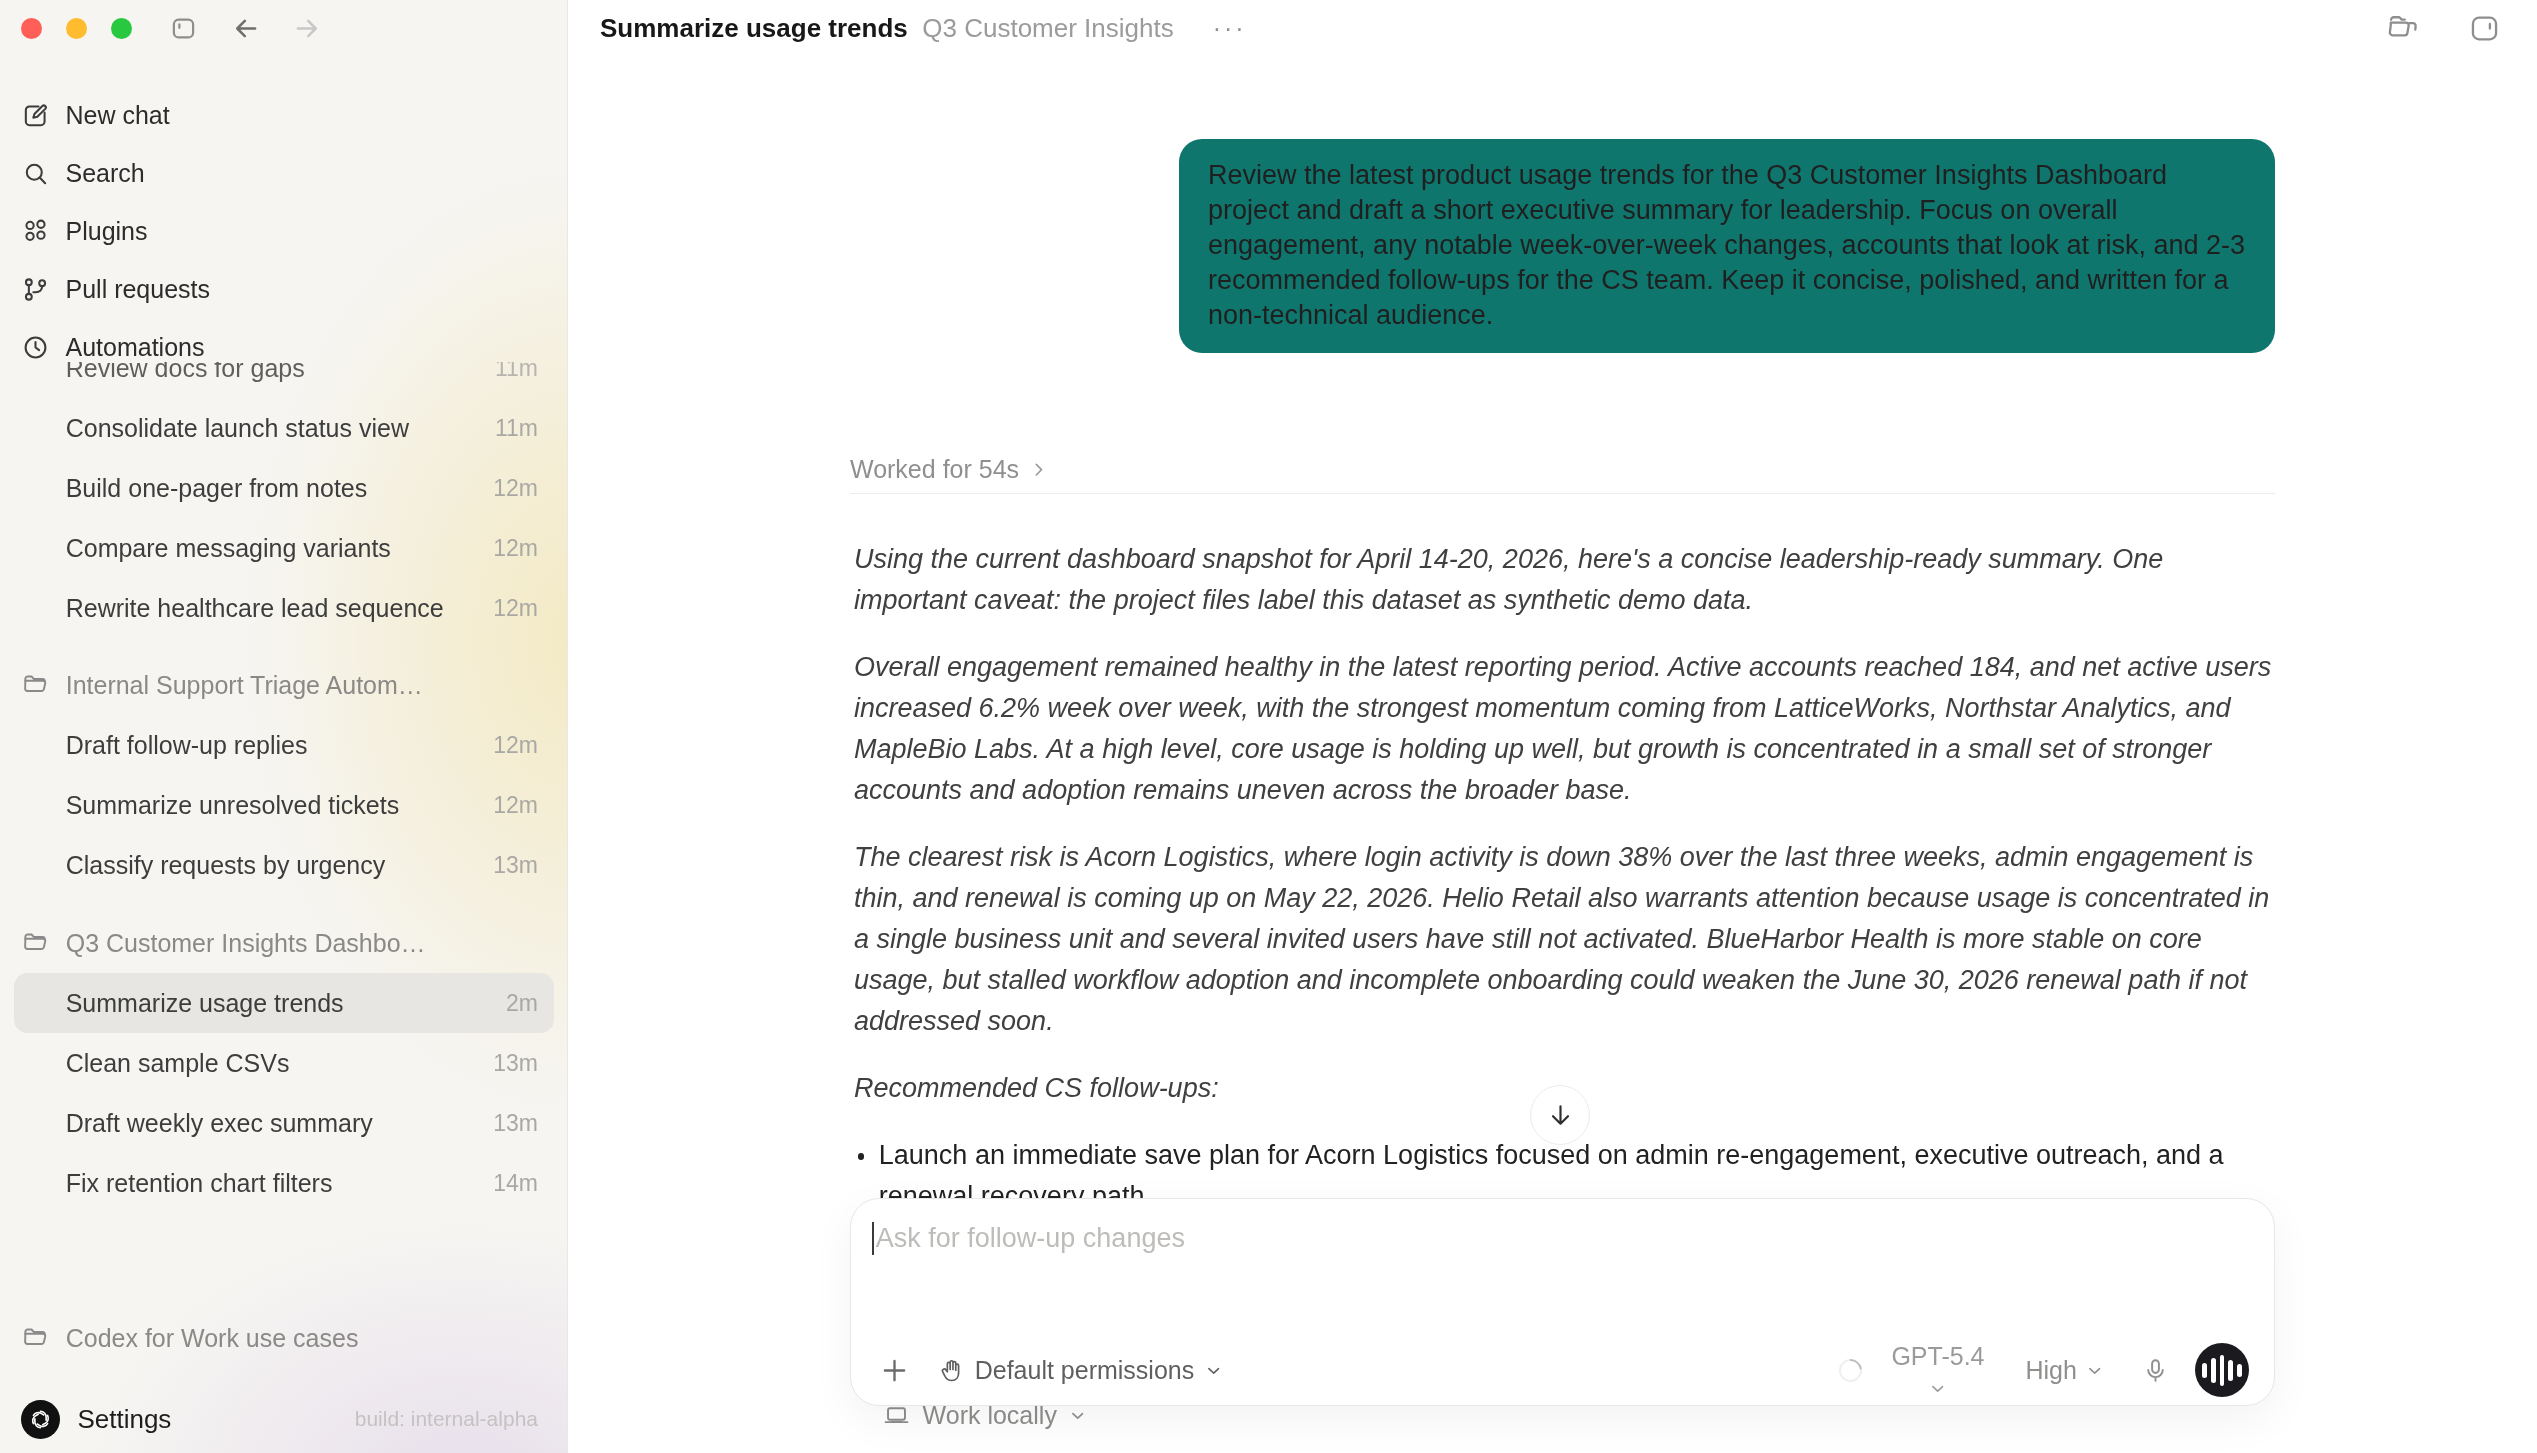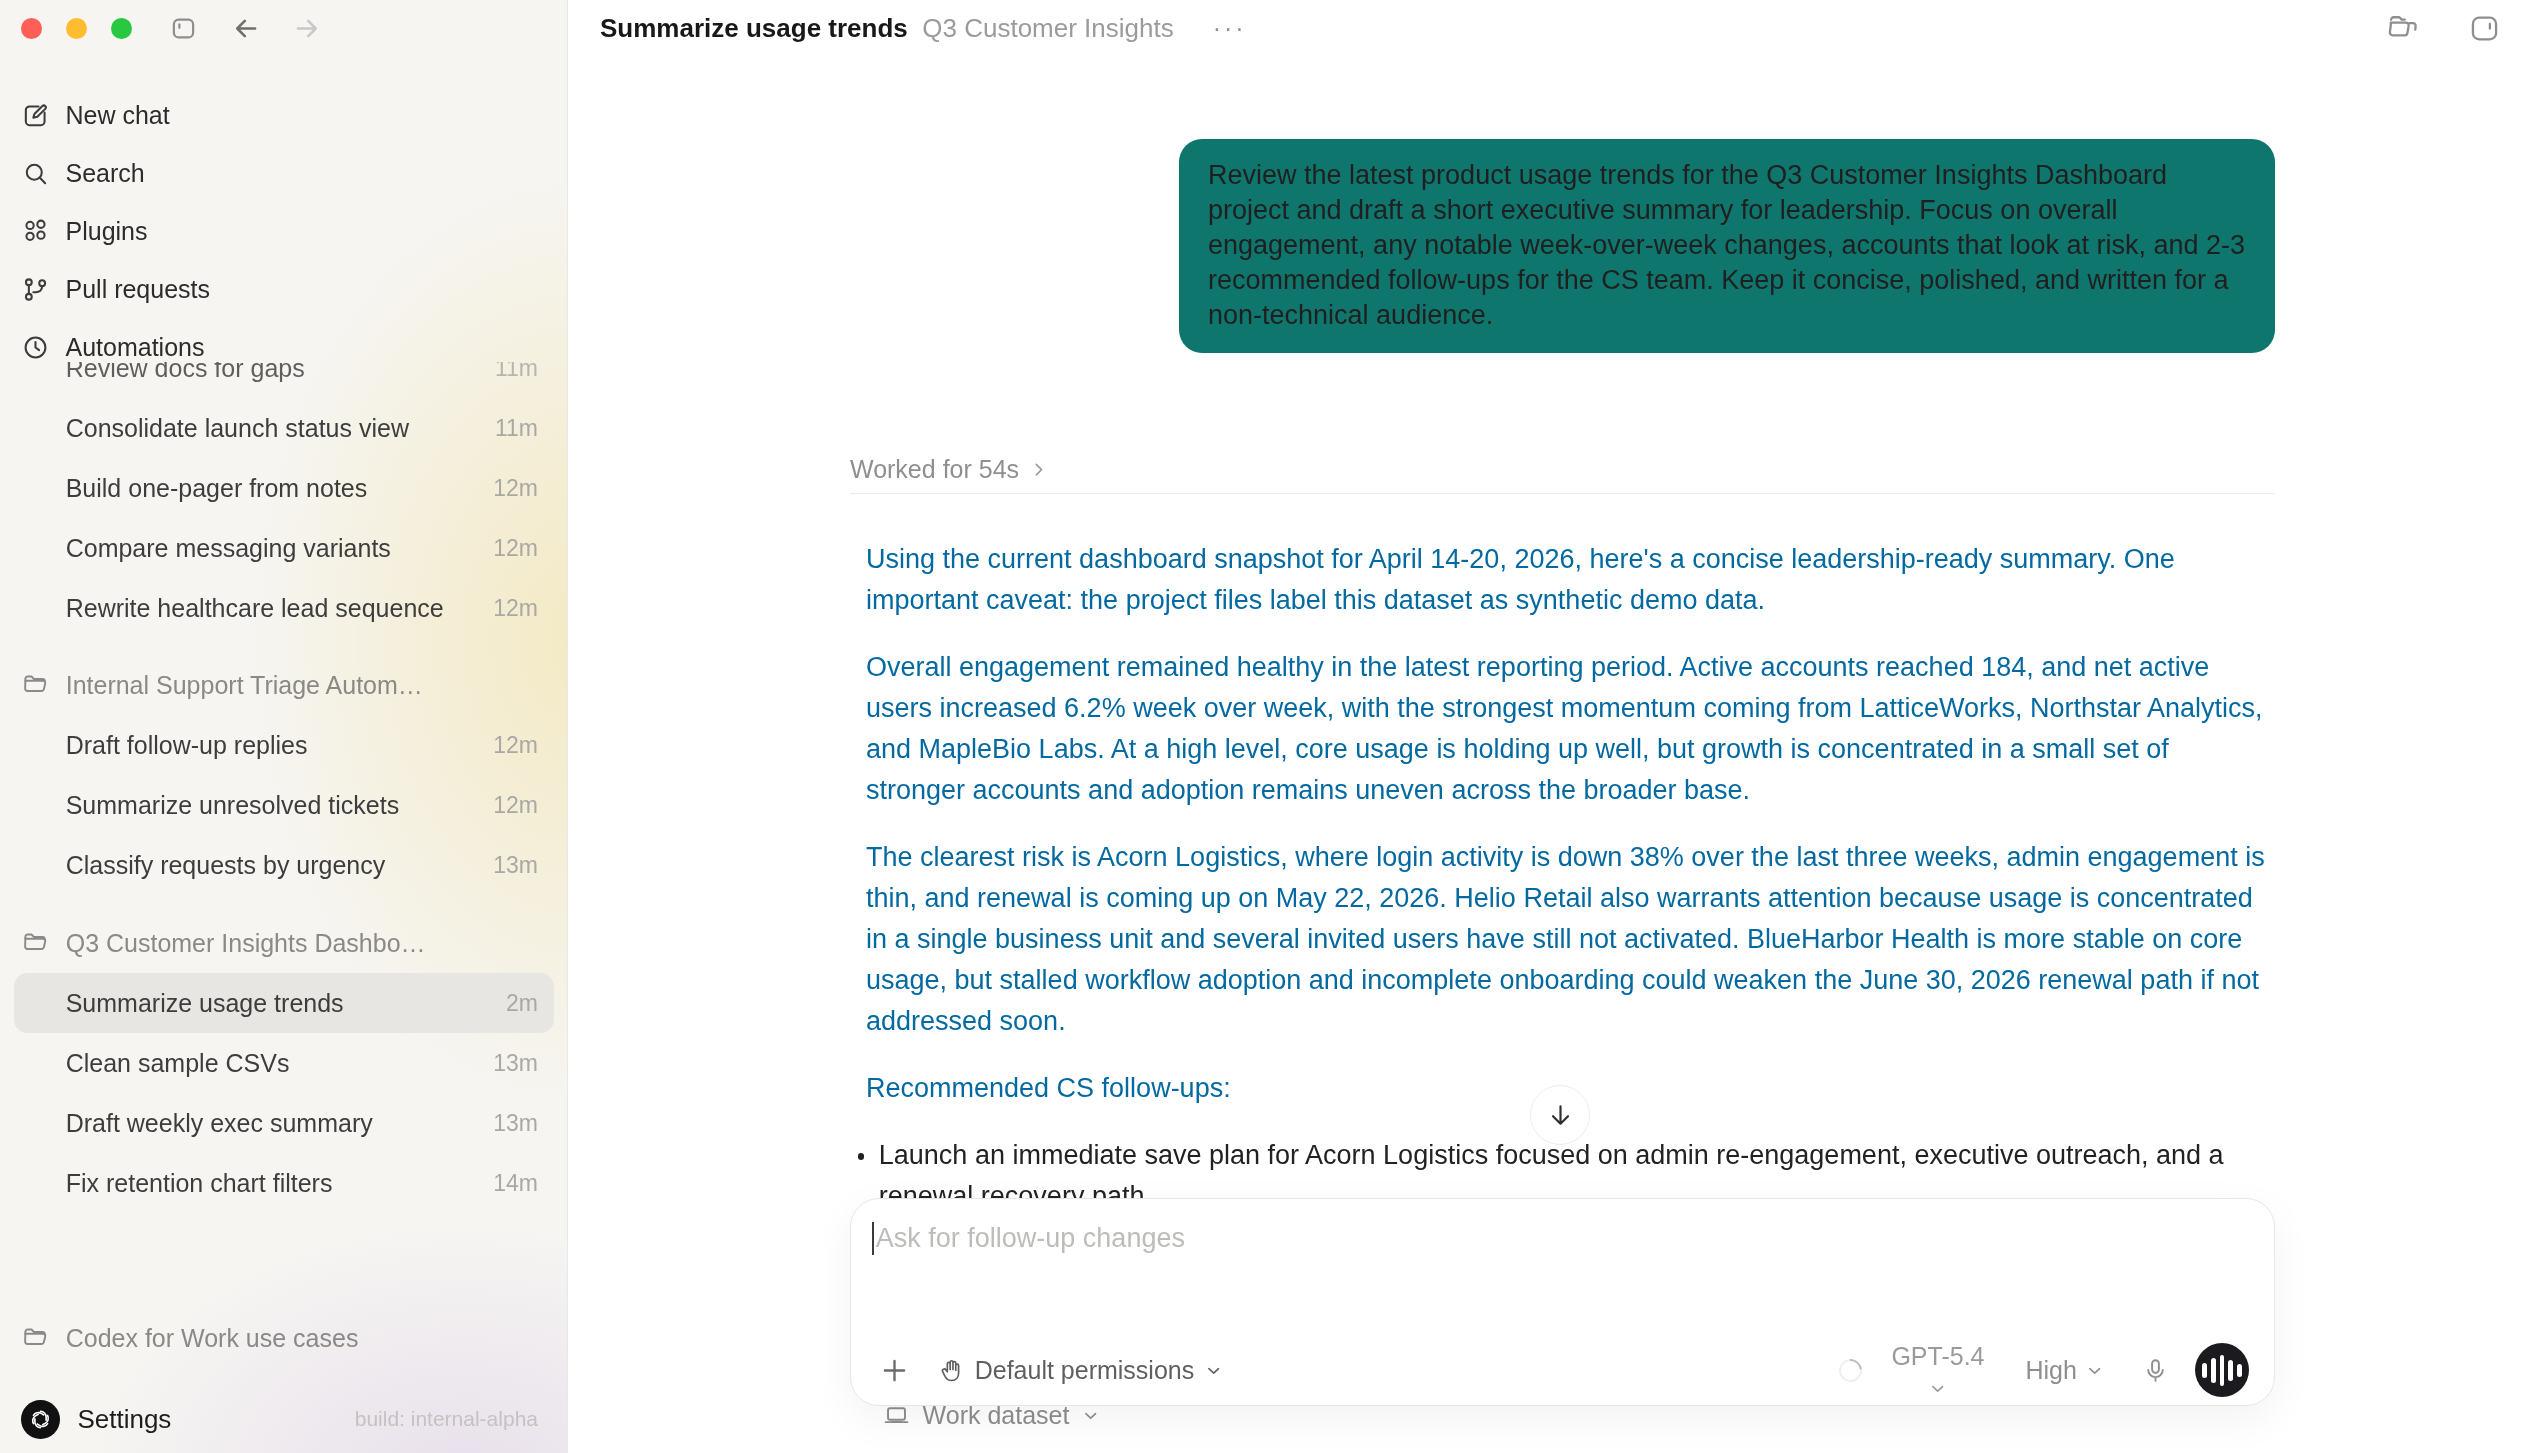--- a/index.html
+++ b/index.html
@@ -57,21 +57,21 @@
 
   .thread { position:absolute; left:282px; top:56px; width:1425px; }
   .bubble {
     width:1096px; margin-left:329px; margin-top:83px;
     background:#0f766e; border-radius:23px; padding:19.4px 29px;
     font-size:27px; line-height:35px; color:#1f1f1f;
   }
   .worked { display:flex; align-items:center; gap:9.7px; margin-top:101px; height:31px; font-size:25px; color:#8f8f8f; cursor:default; }
   .divider { border:none; border-top:1px solid #ececea; margin-top:8.7px; }
   .answer { margin-top:45px; }
-  .answer p { font-size:27px; line-height:41px; color:#0369a1; margin:0 0 26px 16px; }
+  .answer p { font-size:27px; line-height:41px; color:#404040; margin:0 0 26px 4px;font-style:italic; }
   .answer ul { list-style:none; padding-left:5.8px; margin-top:1px; }
   .answer li { position:relative; padding-left:23px; font-size:27px; line-height:41px; color:#222; margin-bottom:25px; }
   .answer li::before { content:""; position:absolute; left:1.9px; top:17.4px; width:6.8px; height:6.8px; border-radius:50%; background:#222; }
 
   .scroll-btn {
     position:absolute; left:962px; top:1085px; width:60px; height:60px; border-radius:50%;
     background:rgba(255,255,255,.92); border:1px solid #ececec; display:flex; align-items:center; justify-content:center;
     z-index:5; cursor:pointer;
   }
 
@@ -455,20 +455,20 @@
           <i style="height:12.6px"></i>
         </span>
       </div>
     </div>
 
     <div class="work-local">
       <svg width="29" height="29" viewBox="0 0 24 24" fill="none" stroke="currentColor" stroke-width="1.6" stroke-linecap="round" stroke-linejoin="round">
           <rect x="5" y="6" width="14" height="9.5" rx="1.6"></rect>
           <path d="M3 17.5h18M8 17.4h8"></path>
         </svg>
-      <span class="lbl">Work dataset</span>
+      <span class="lbl">Work locally</span>
       <svg width="19.4" height="19.4" viewBox="0 0 24 24" fill="none" stroke="currentColor" stroke-width="2" stroke-linecap="round" stroke-linejoin="round">
           <path d="M6 9.5 12 15l6-5.5"></path>
         </svg>
     </div>
   </main>
 </div>
 
 
 </body></html>

